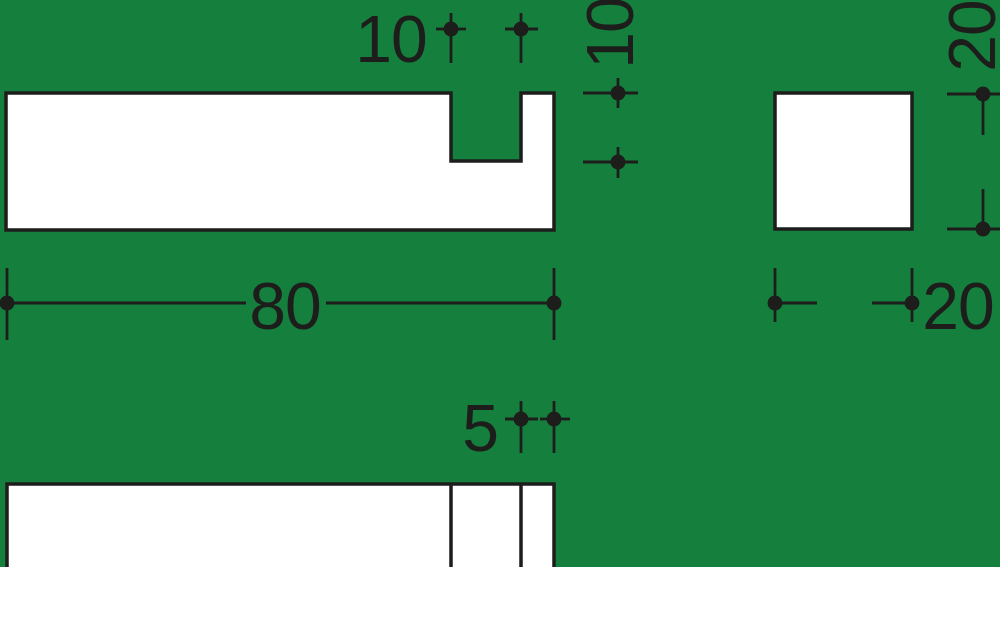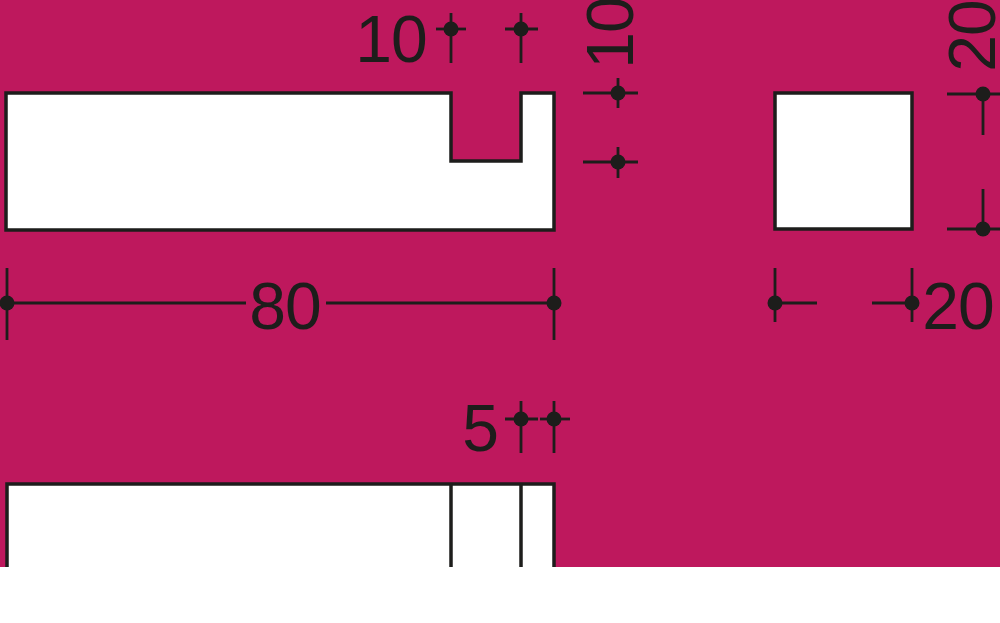--- a/index.html
+++ b/index.html
@@ -4,21 +4,21 @@
 <style>
   html, body {
     margin: 0;
     padding: 0;
     background: #ffffff;
   }
   .drawing-wrap {
     position: relative;
     width: 1000px;
     height: 567px;
-    background: #be185d;
+    background: #15803d;
     overflow: hidden;
   }
   svg { display: block; }
   .outline {
     fill: #ffffff;
     stroke: #1d1d1b;
     stroke-width: 3.5;
     stroke-linejoin: miter;
   }
   .dimline {

